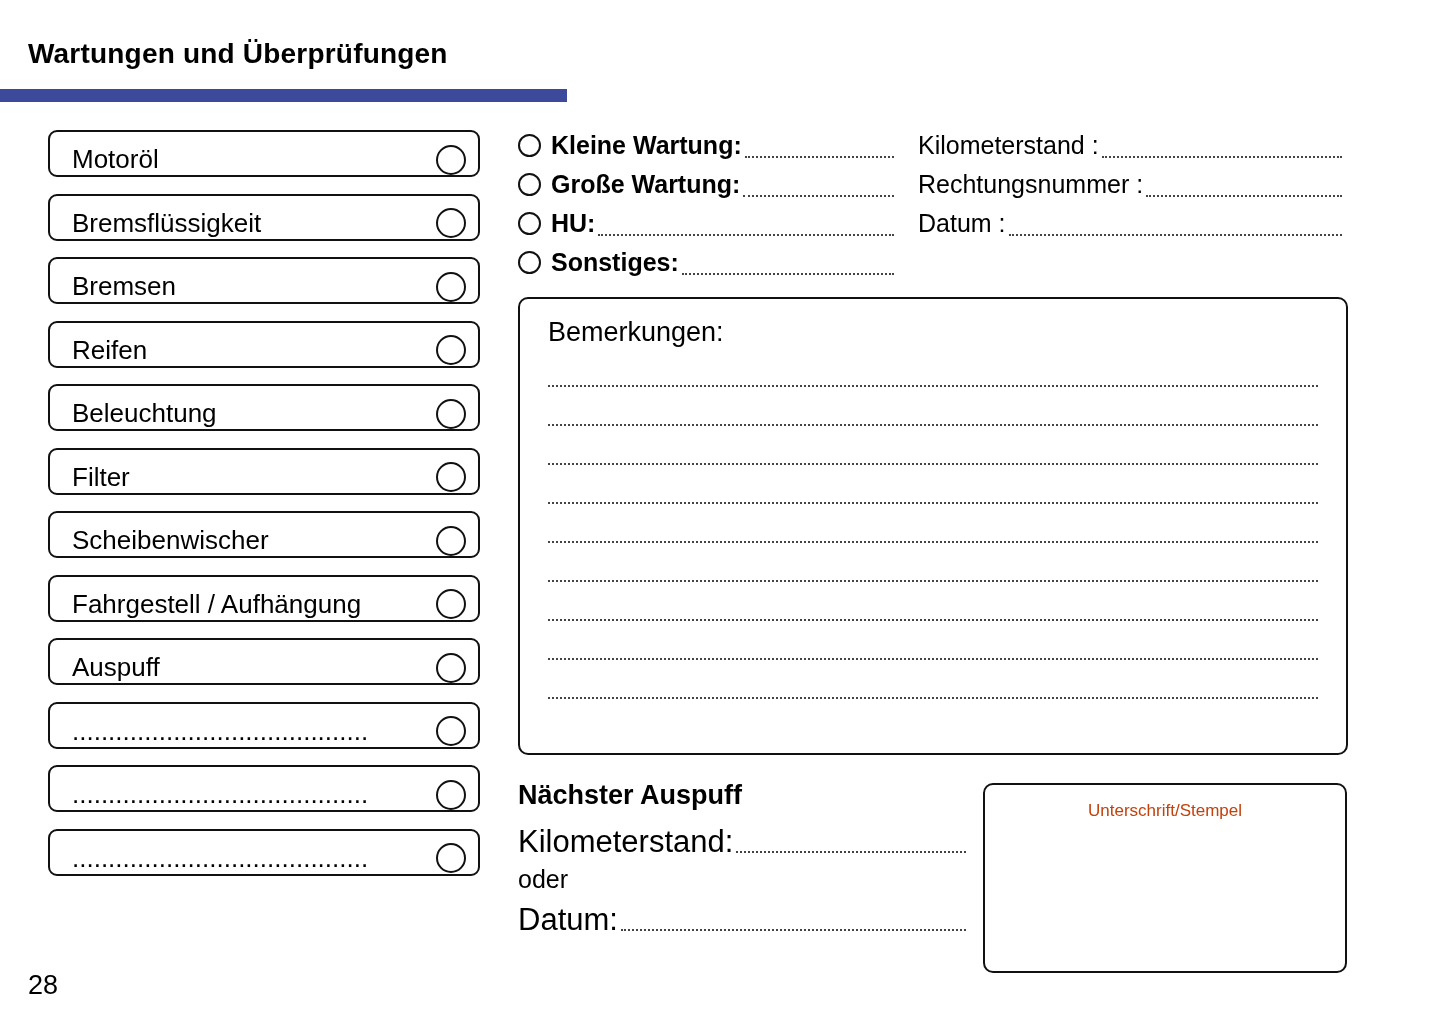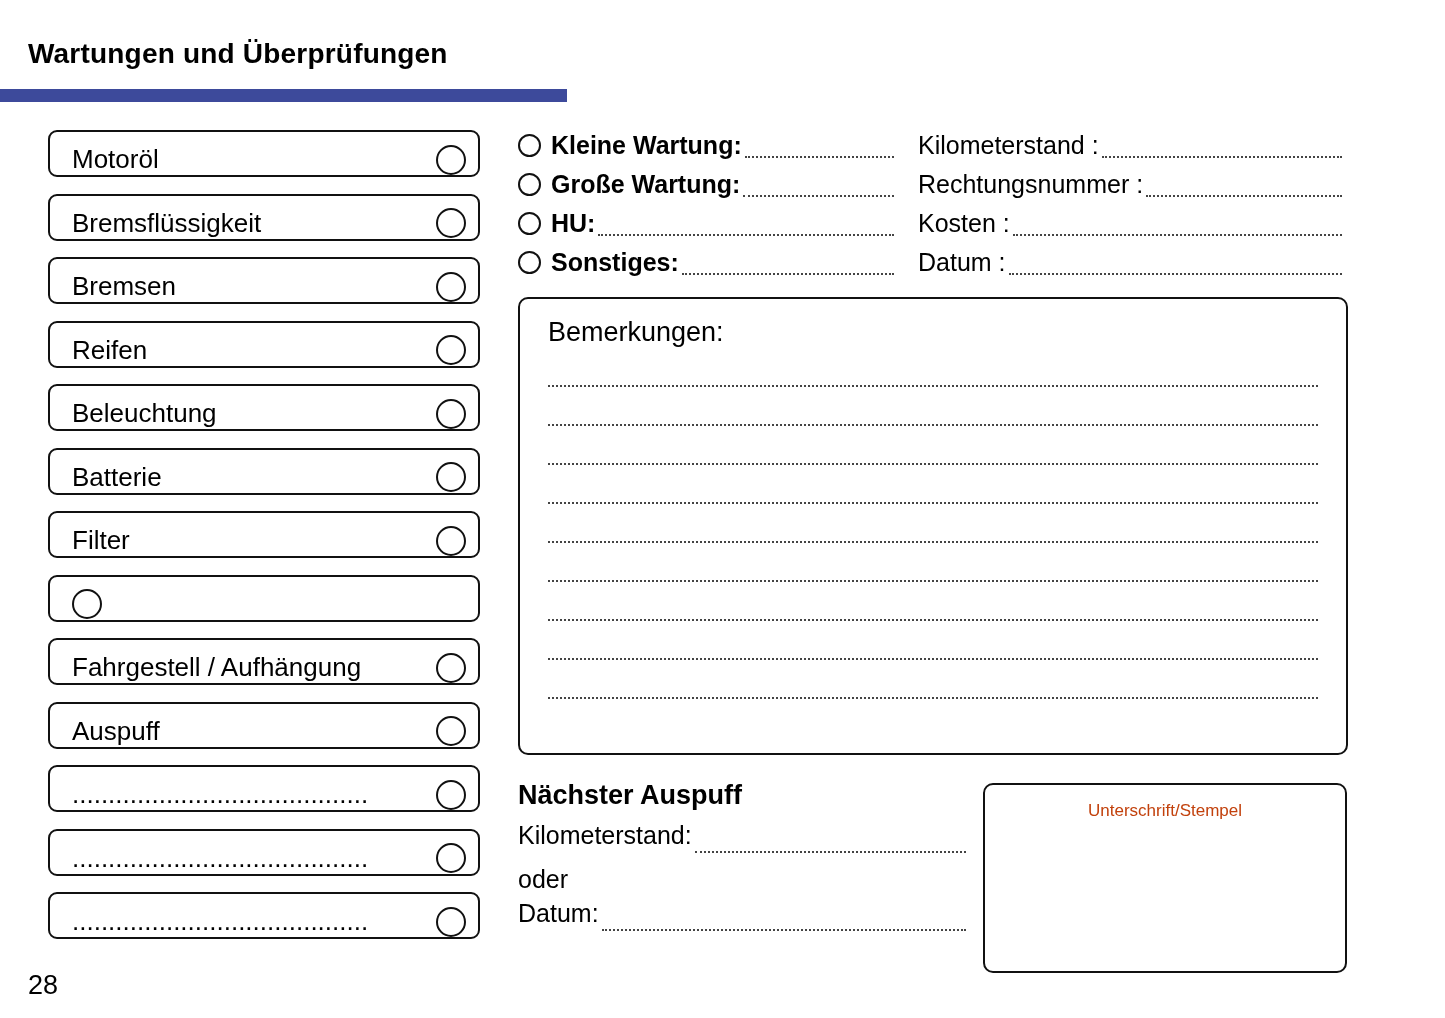--- a/index.html
+++ b/index.html
@@ -60,21 +60,21 @@
     position: absolute; left: 518px; top: 297px; width: 830px; height: 458px;
     border: 2px solid var(--ink); border-radius: 10px;
     padding: 18px 28px 0 28px;
   }
   .remarks-title { font-size: 27px; }
   .remarks-line { height: 39px; border-bottom: 2px dotted var(--dot); }
 
   
   .next-service { position: absolute; left: 518px; top: 780px; width: 448px; }
   .ns-title { font-size: 27px; font-weight: bold; margin: 0 0 10px 0; }
-  .ns-row { display: flex; align-items: flex-start; height: 39px; font-size: 25px; }
+  .ns-row { display: flex; align-items: flex-end; height: 39px; font-size: 31px; }
   .ns-label { white-space: nowrap; }
   .ns-plain { height: 39px; display: flex; align-items: center; font-size: 25px; }
 
   
   .signature {
     position: absolute; left: 983px; top: 783px; width: 364px; height: 190px;
     border: 2px solid var(--ink); border-radius: 10px;
     text-align: center; padding-top: 16px;
   }
   .signature-label { color: #c2410c; font-size: 17px; }
@@ -102,28 +102,25 @@
   </div>
   <div class="check-row">
     <span class="check-label">Reifen</span>
     <span class="circle-lg"></span>
   </div>
   <div class="check-row">
     <span class="check-label">Beleuchtung</span>
     <span class="circle-lg"></span>
   </div>
   <div class="check-row">
-    <span class="check-label">Batterie</span>
-    <span class="circle-lg"></span>
-  </div>
-  <div class="check-row">
     <span class="check-label">Filter</span>
     <span class="circle-lg"></span>
   </div>
   <div class="check-row">
+    <span class="check-label">Scheibenwischer</span>
     <span class="circle-lg"></span>
   </div>
   <div class="check-row">
     <span class="check-label">Fahrgestell / Aufhängung</span>
     <span class="circle-lg"></span>
   </div>
   <div class="check-row">
     <span class="check-label">Auspuff</span>
     <span class="circle-lg"></span>
   </div>
@@ -164,24 +161,20 @@
   </div>
 </div>
 
 <div class="invoice-col">
   <div class="invoice-row">
     <span class="invoice-label">Kilometerstand :</span>
     <span class="dotfill"></span>
   </div>
   <div class="invoice-row">
     <span class="invoice-label">Rechtungsnummer :</span>
-    <span class="dotfill"></span>
-  </div>
-  <div class="invoice-row">
-    <span class="invoice-label">Kosten :</span>
     <span class="dotfill"></span>
   </div>
   <div class="invoice-row">
     <span class="invoice-label">Datum :</span>
     <span class="dotfill"></span>
   </div>
 </div>
 
 <div class="remarks">
   <div class="remarks-title">Bemerkungen:</div>

